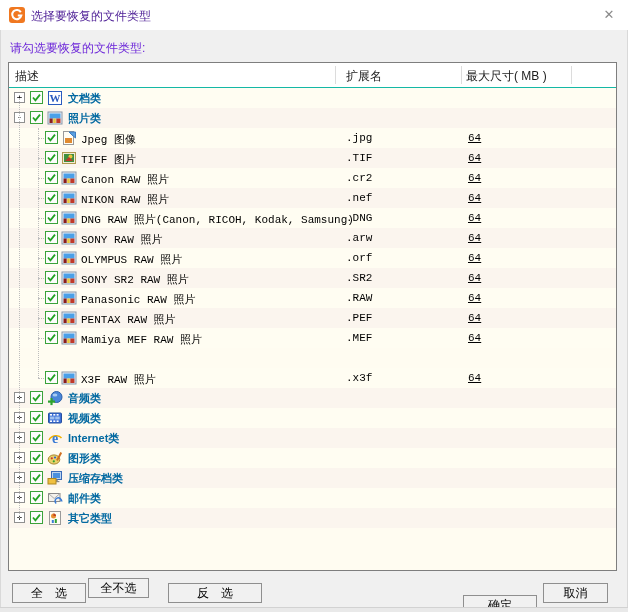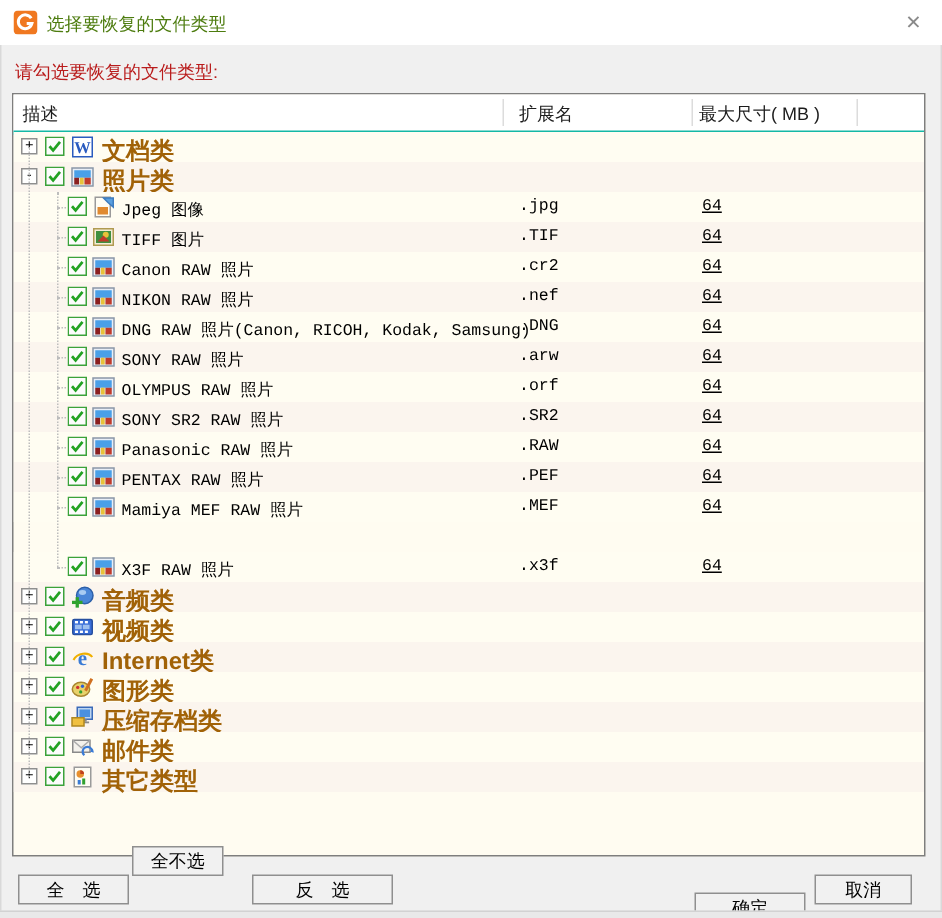--- a/index.html
+++ b/index.html
@@ -3,58 +3,58 @@
 <meta charset="utf-8">
 <style>
   html,body{margin:0;padding:0;}
   body{
     width:628px;height:612px;position:relative;overflow:hidden;
     background:#f0f0f0;font-family:"Liberation Sans",sans-serif;
     box-shadow:inset 0 0 0 1px #d9d9d9;
   }
   .titlebar{position:absolute;left:0;top:0;width:628px;height:30px;background:#ffffff;}
   .app-icon{position:absolute;left:9px;top:7px;width:16px;height:16px;}
-  .win-title{position:absolute;left:31px;top:8px;font-size:12px;color:#4d7c0f;}
+  .win-title{position:absolute;left:31px;top:8px;font-size:12px;color:#4c1d95;}
   .close-btn{position:absolute;right:8px;top:4px;width:22px;height:22px;line-height:22px;
     text-align:center;color:#8a8a8a;font-size:13px;cursor:default;}
-  .prompt{position:absolute;left:10px;top:40px;font-size:12px;color:#b91c1c;}
+  .prompt{position:absolute;left:10px;top:40px;font-size:12px;color:#6d28d9;}
 
   .list{position:absolute;left:8px;top:62px;width:607px;height:507px;
     background:#fffcf1;border:1px solid #7e7e7e;}
   .lheader{position:absolute;left:0;top:0;width:100%;height:24px;background:#ffffff;
     border-bottom:3px solid #14b8a6;text-align:center;}
   .hsep{position:absolute;top:3px;height:18px;width:1px;background:#dcdcdc;}
   .hsep1{left:326px;} .hsep2{left:452px;} .hsep3{left:562px;}
   .hlabel{position:absolute;top:5px;font-size:12px;color:#1c1c1c;white-space:nowrap;}
   .h1{left:6px;} .h2{left:337px;} .h3{left:457px;}
 
   .rows{position:absolute;left:0;top:25px;width:100%;height:482px;overflow:hidden;}
   .row{position:absolute;left:0;width:100%;height:20px;background:#fffdf2;}
   .row.alt{background:#fbf5ee;}
   .expand{position:absolute;left:5px;top:4px;width:11px;height:11px;background:#fff;
     border:1px solid #8f8f8f;box-sizing:border-box;font:9px/9px "DejaVu Sans Mono",monospace;
     text-align:center;color:#000;cursor:default;}
   .cb{position:absolute;top:3px;width:13px;height:13px;}
   .cb.catcb{left:21px;} .cb.childcb{left:36px;}
   .ric{position:absolute;top:2px;width:16px;height:16px;}
   .ric.catic{left:38px;} .ric.childic{left:52px;}
-  .clabel{position:absolute;left:59px;top:3px;font-size:16px;font-weight:bold;color:#a16207;white-space:nowrap;}
+  .clabel{position:absolute;left:59px;top:3px;font-size:11px;font-weight:bold;color:#0369a1;white-space:nowrap;}
   .chlabel{position:absolute;left:72px;top:4px;font-size:11px;color:#000;white-space:nowrap;
     font-family:"Liberation Mono","DejaVu Sans Mono",monospace;}
   .ext,.maxmb{position:absolute;top:4px;font-size:11px;color:#000;white-space:nowrap;
     font-family:"Liberation Mono","DejaVu Sans Mono",monospace;}
   .ext{left:337px;} .maxmb{left:459px;text-decoration:underline;}
   .guide{position:absolute;width:0;border-left:1px dotted #bdbdbd;}
   .stub{position:absolute;height:0;border-top:1px dotted #bdbdbd;width:6px;left:29px;}
 
   .btn{position:absolute;height:20px;background:#f1f1f1;border:1px solid #8f8f8f;
     box-sizing:border-box;font-size:12px;color:#000;text-align:center;line-height:18px;
     cursor:default;white-space:nowrap;}
   .btn-all{left:12px;top:583px;width:74px;}
-  .btn-none{left:88px;top:564px;width:61px;}
+  .btn-none{left:88px;top:578px;width:61px;}
   .btn-invert{left:168px;top:583px;width:94px;}
   .btn-ok{left:463px;top:583px;width:74px;margin-top:12px;}
   .btn-cancel{left:543px;top:583px;width:65px;}
   .bottom-edge{position:absolute;left:0;bottom:0;width:628px;height:4px;background:#e9e9e9;
     border-top:1px solid #d2d2d2;}
 </style>
 </head>
 <body>
 
 <div class="titlebar">

